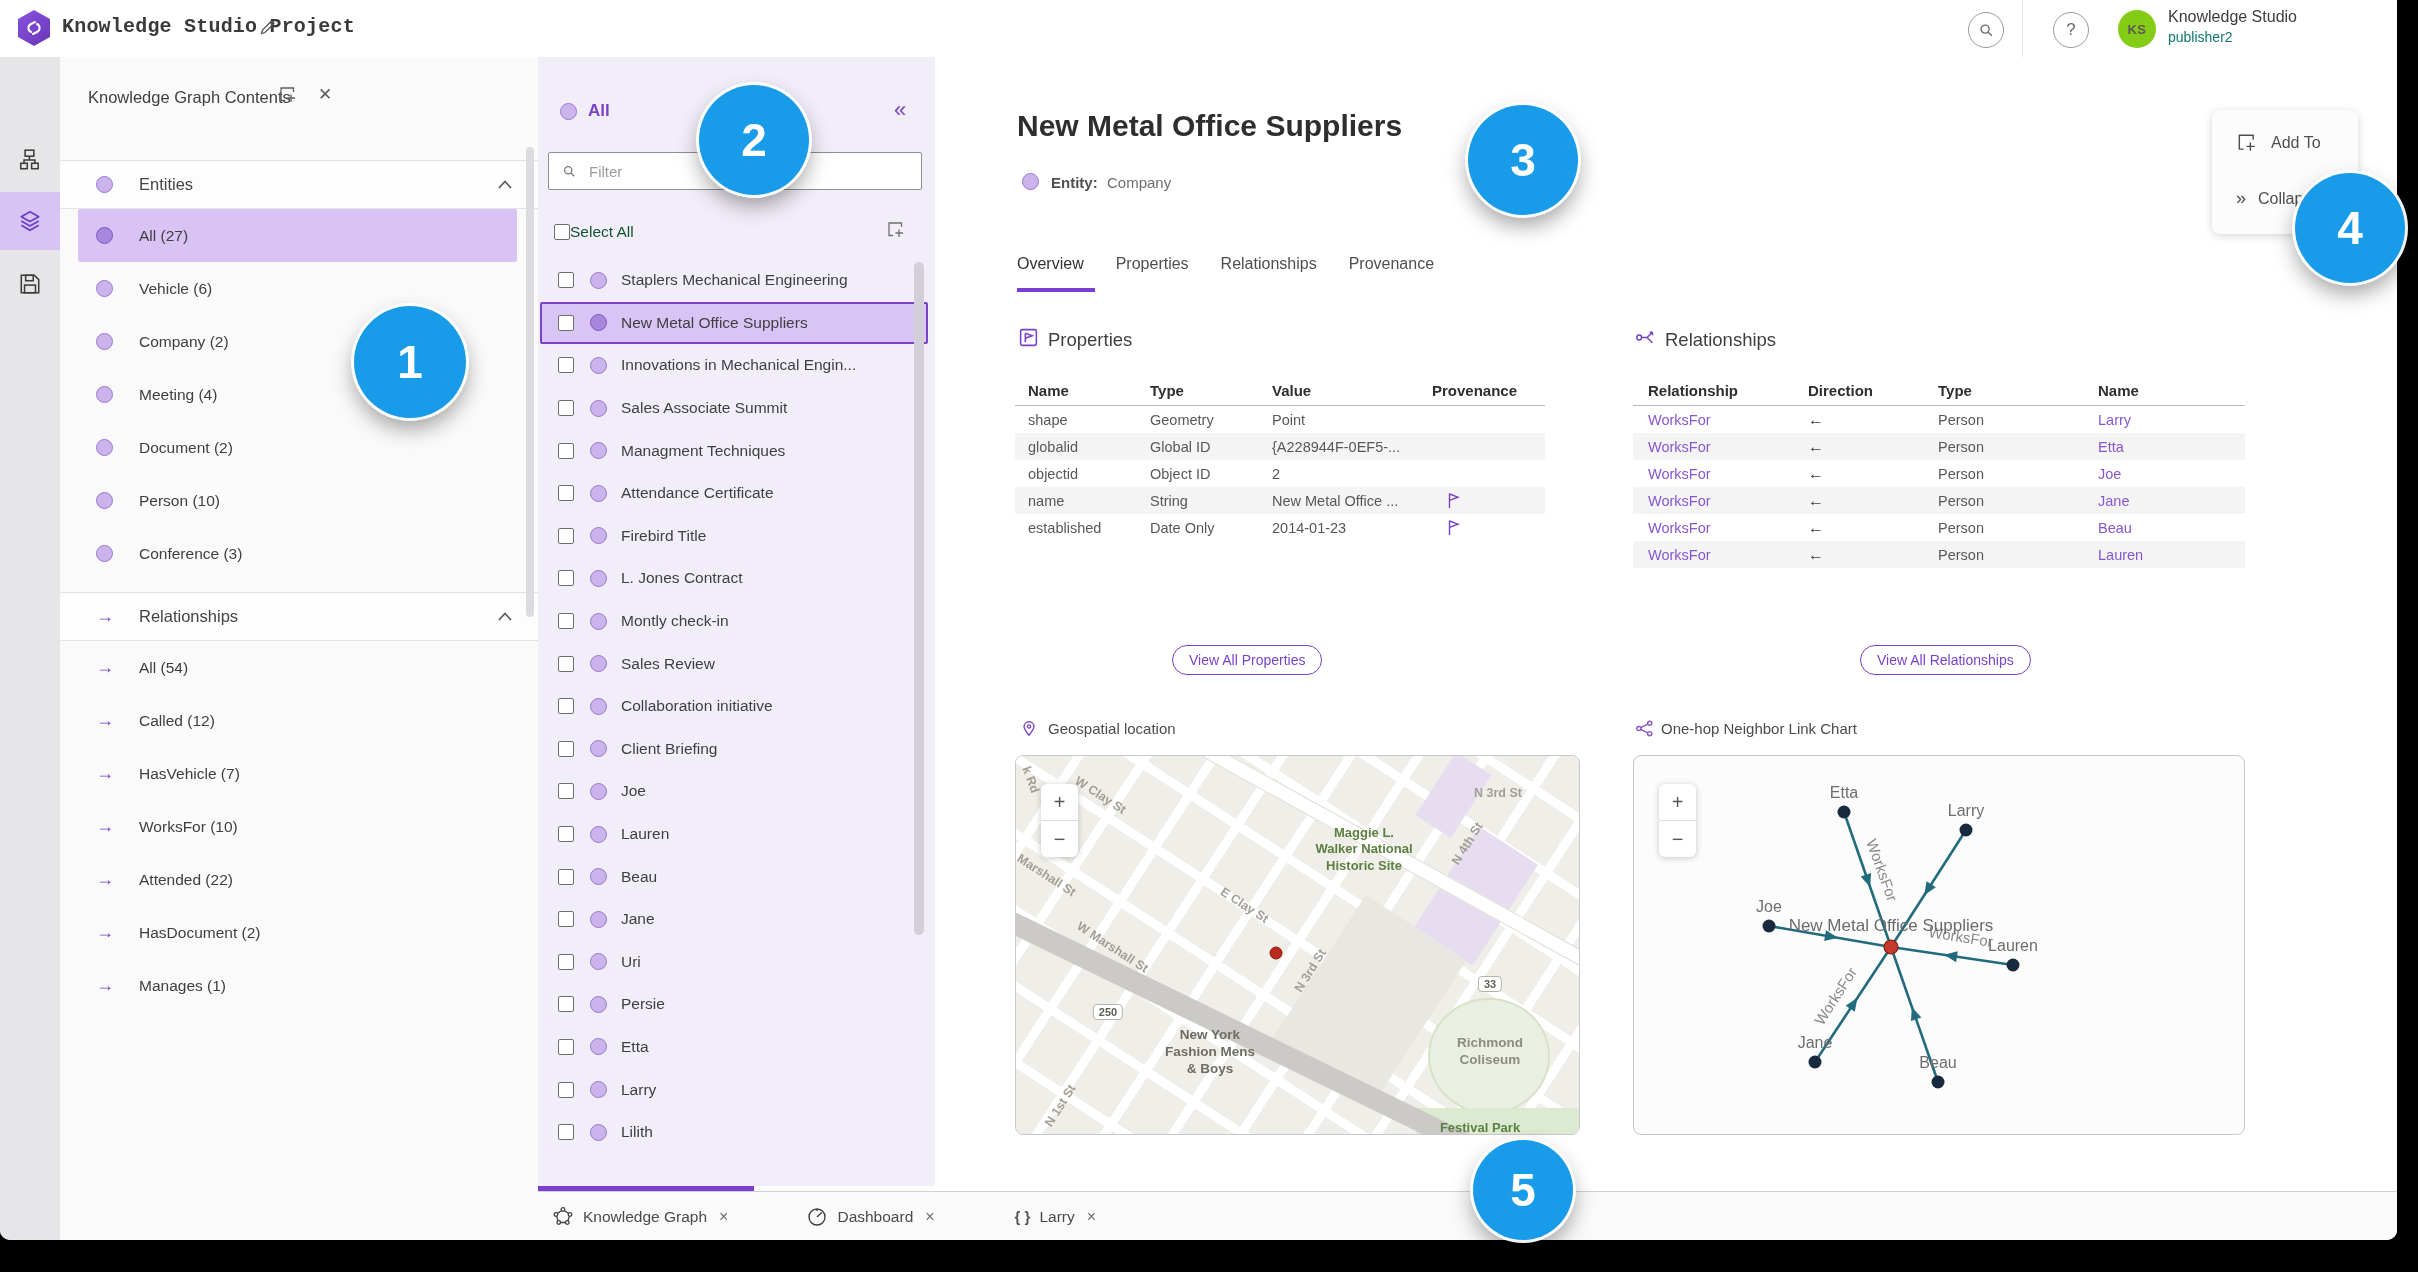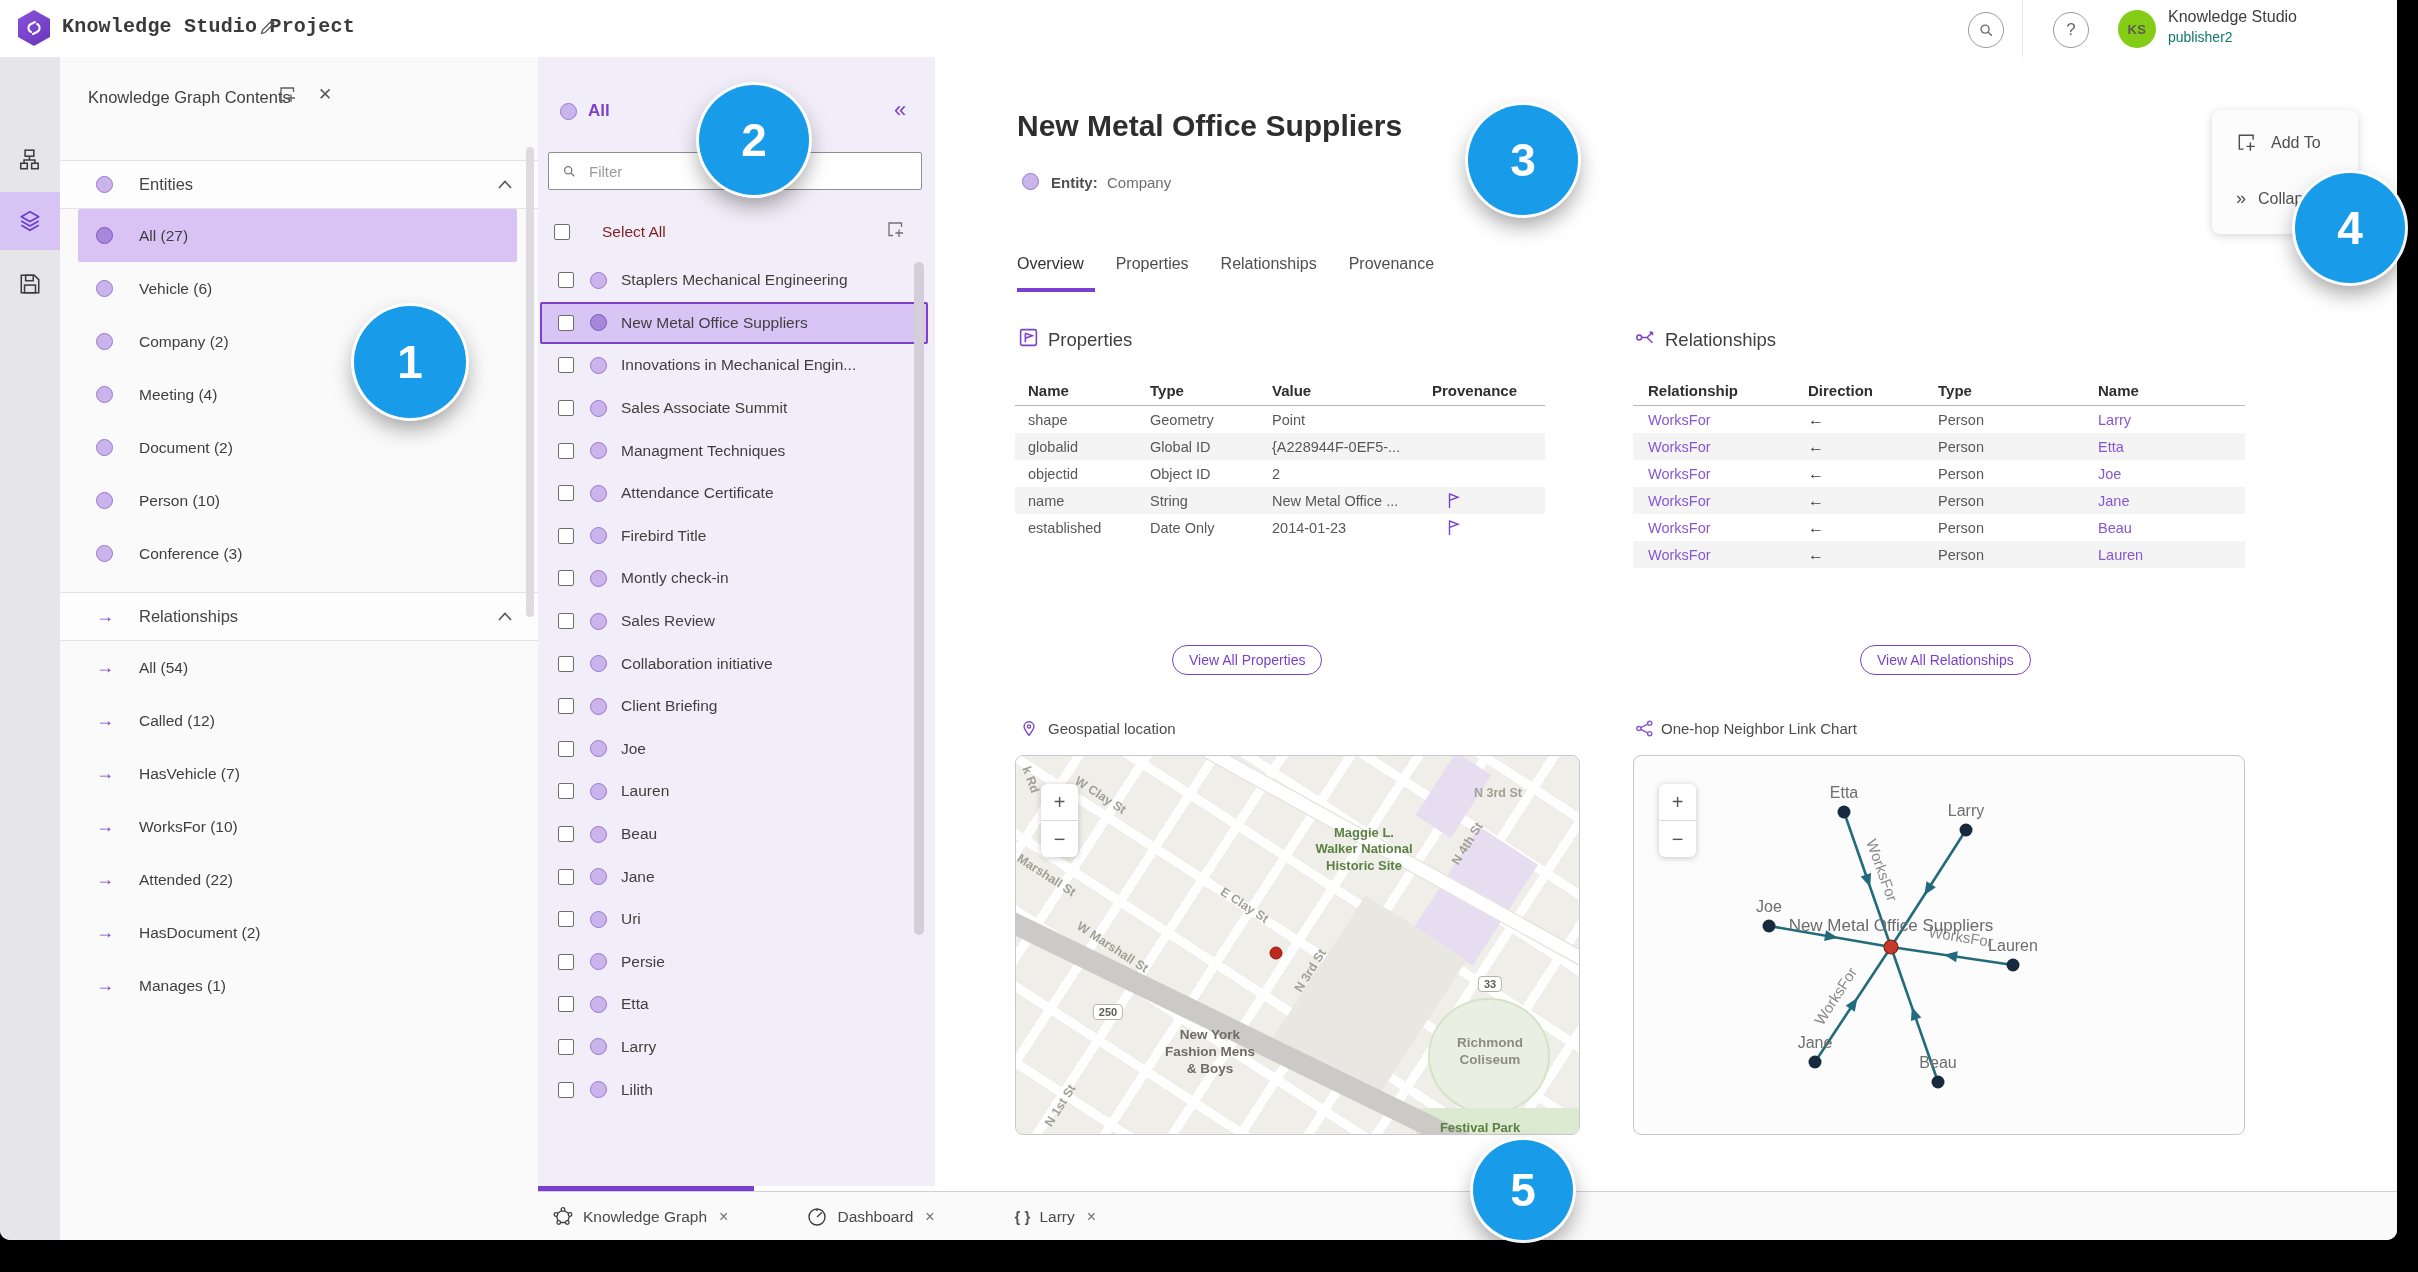--- a/index.html
+++ b/index.html
@@ -48,21 +48,21 @@
   
   #listpanel{position:absolute;left:538px;top:57px;width:397px;height:1129px;background:#f2eef9;border-right:1px solid #d9d6de;}
   .lp-head-circ{left:22px;top:46px;}
   .lp-head-label{left:50px;top:44px;font-size:17px;font-weight:bold;color:#7a42c8;}
   .lp-collapse{left:356px;top:40px;font-size:22px;color:#7a42c8;cursor:pointer;}
   .filter-box{left:10px;top:95px;width:372px;height:36px;background:#fff;border:1px solid #8f8f8f;border-radius:2px;display:flex;align-items:center;}
   .filter-box input{border:none;outline:none;background:transparent;font-size:15px;color:#555;width:300px;
     font-family:Liberation Sans, sans-serif;}
   .filter-box input::placeholder{color:#9b9b9b;}
   .selall-row{left:0;top:158px;width:397px;height:34px;display:flex;align-items:center;padding-left:16px;box-sizing:border-box;}
-  .selall-label{margin-left:32px;font-size:15.5px;color:#7f1d1d;}
+  .selall-label{margin-left:0;font-size:15.5px;color:#14532d;}
   .selall-add{position:absolute;right:30px;top:5px;}
   .cb{width:16px;height:16px;background:#fff;border:1.5px solid #6f6f6f;border-radius:2px;box-sizing:border-box;flex:0 0 auto;cursor:pointer;}
   #list-rows{position:absolute;left:0;top:202px;right:0;}
   .m-row{height:42.6px;margin:0 7px 0 2px;display:flex;align-items:center;padding-left:16px;border:2px solid transparent;
     border-radius:2px;box-sizing:border-box;cursor:pointer;}
   .m-row.sel{background:#d9c4f6;border-color:#7a42c8;}
   .m-row .ecirc{margin-left:16px;}
   .m-label{margin-left:14px;font-size:15.5px;color:#3f3f3f;white-space:nowrap;}
   .m-scroll{left:376px;top:205px;width:10px;height:673px;border-radius:5px;background:#d2cfd8;}
   .tab-indicator{left:538px;top:1186px;width:216px;height:5px;background:#7a3fd1;position:absolute;z-index:5;}
@@ -354,20 +354,25 @@
         </div>
         <div class="m-row">
           <span class="cb"></span>
           <span class="ecirc"></span>
           <span class="m-label">Attendance Certificate</span>
         </div>
         <div class="m-row">
           <span class="cb"></span>
           <span class="ecirc"></span>
           <span class="m-label">Firebird Title</span>
+        </div>
+        <div class="m-row">
+          <span class="cb"></span>
+          <span class="ecirc"></span>
+          <span class="m-label">L. Jones Contract</span>
         </div>
         <div class="m-row">
           <span class="cb"></span>
           <span class="ecirc"></span>
           <span class="m-label">Montly check-in</span>
         </div>
         <div class="m-row">
           <span class="cb"></span>
           <span class="ecirc"></span>
           <span class="m-label">Sales Review</span>

